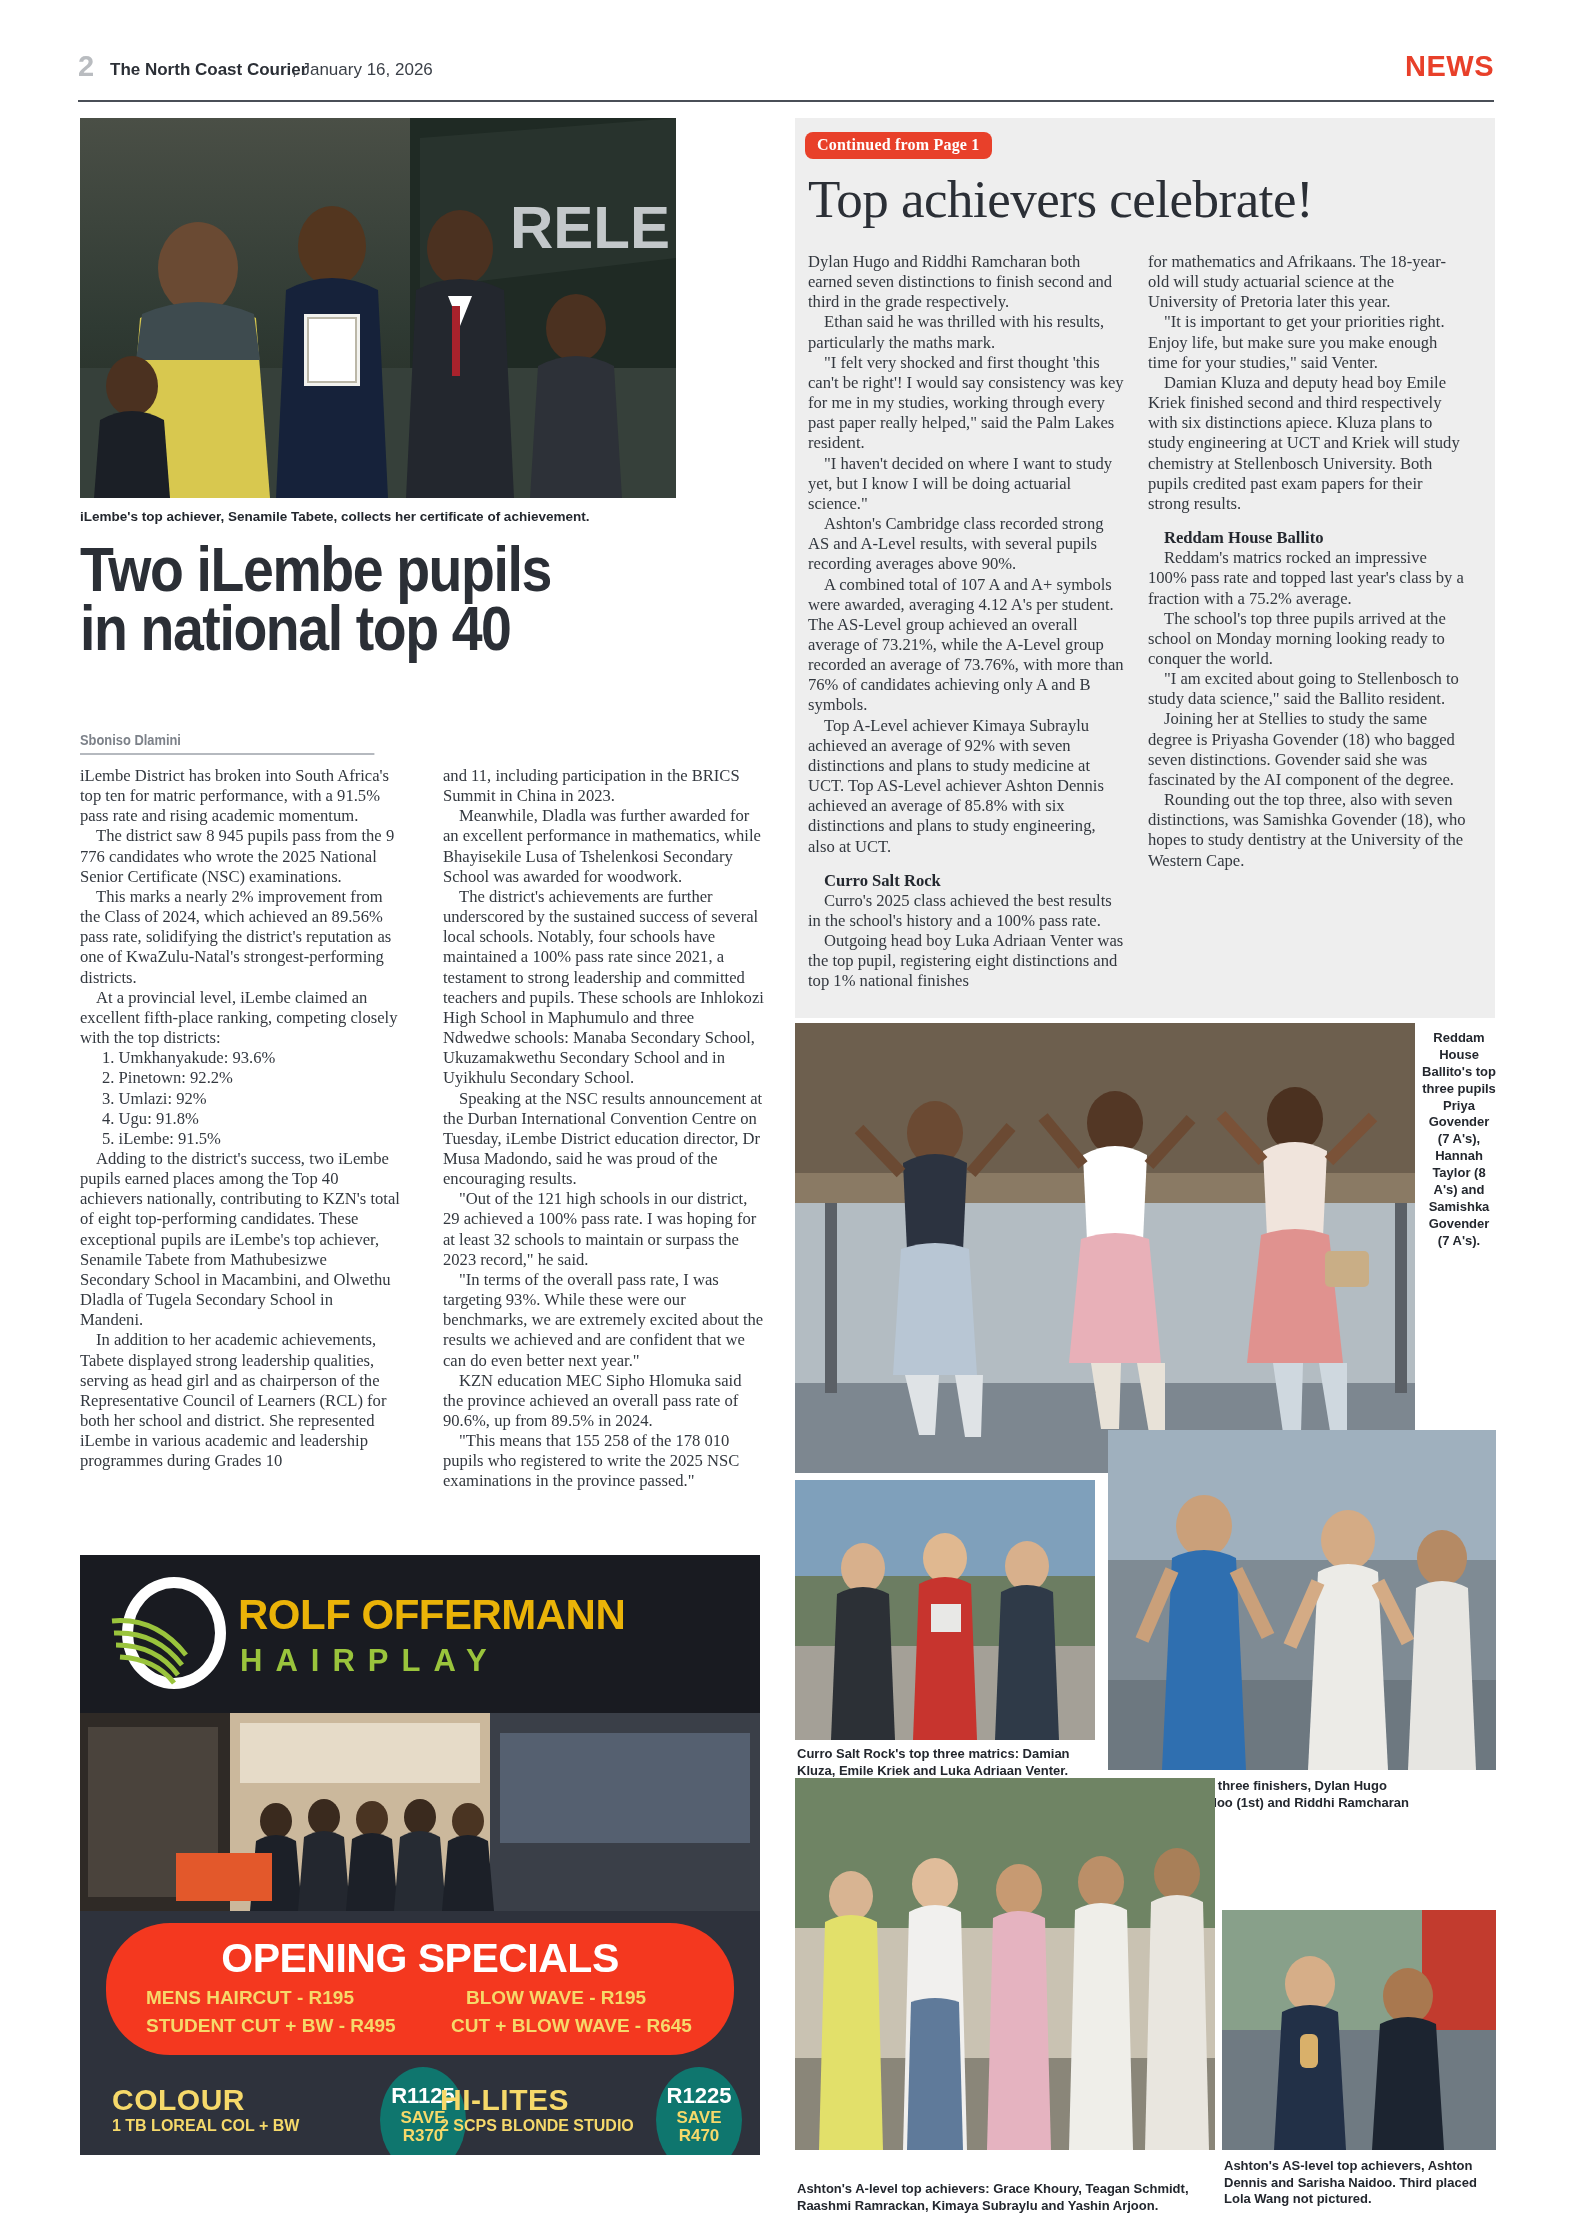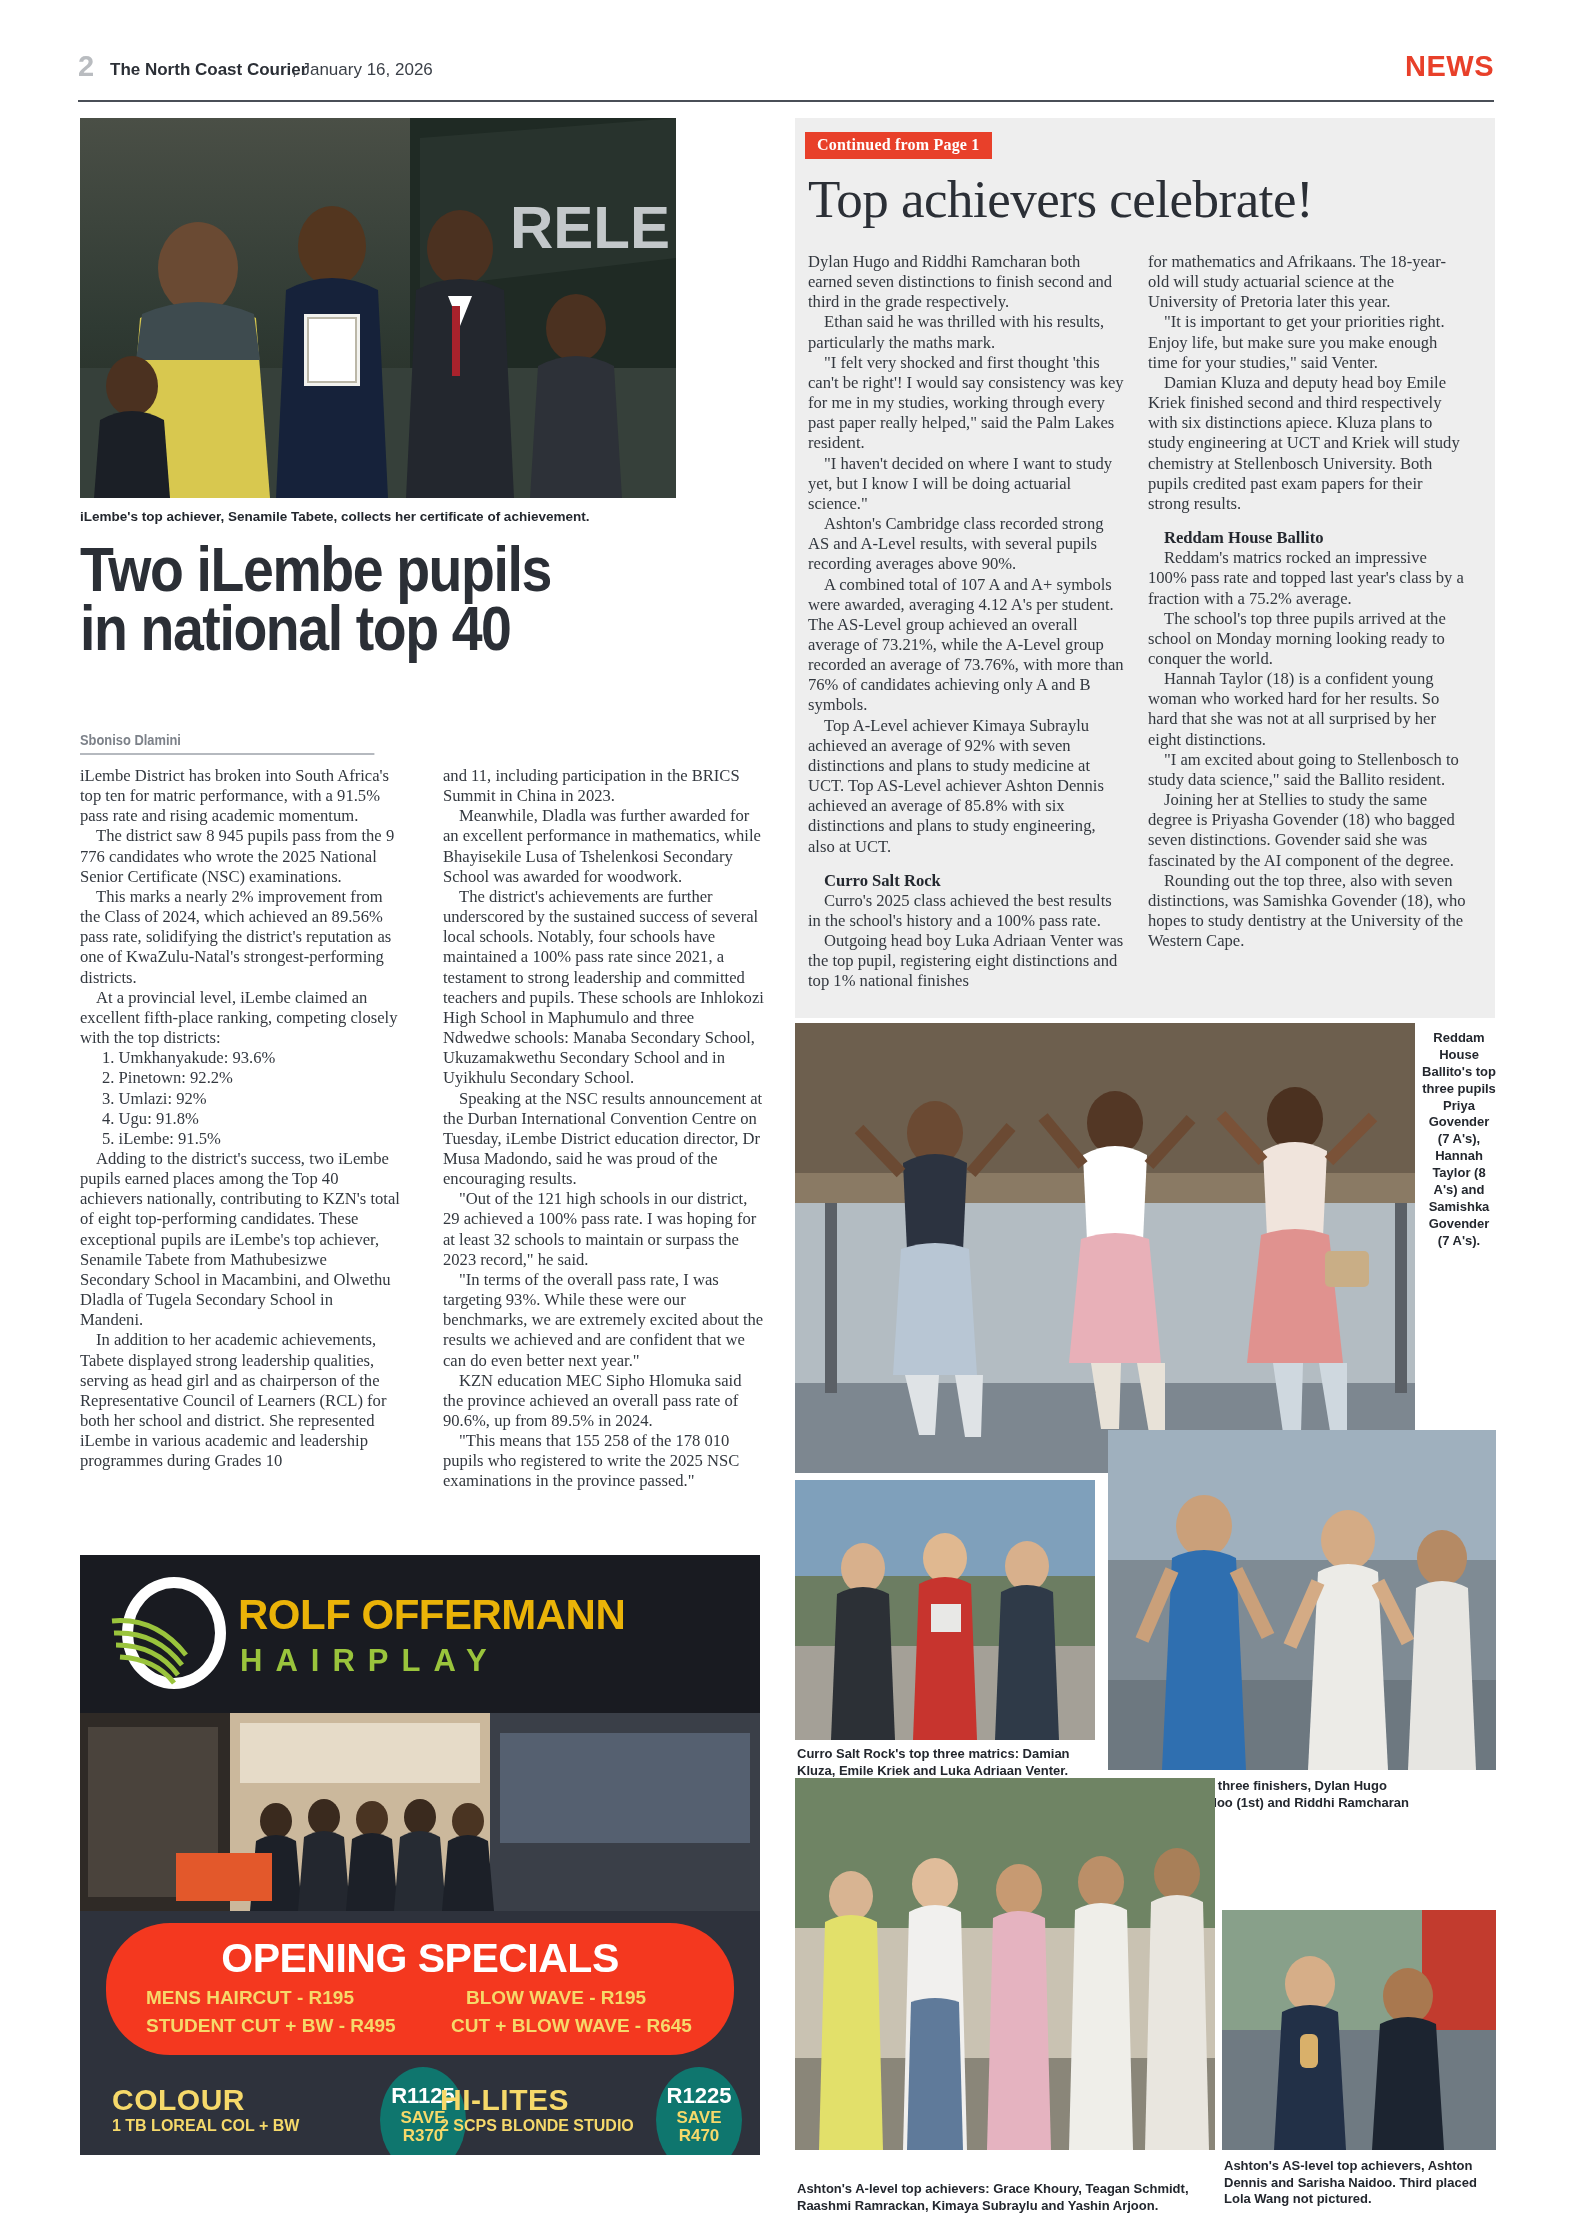--- a/index.html
+++ b/index.html
@@ -81,21 +81,21 @@
   
   .rightblock{
     position:absolute;left:795px;top:118px;width:700px;height:900px;
     background:#eeeeee;
   }
   .cont-flag{
     position:absolute;left:805px;top:132px;
     background:#e8402a;color:#ffffff;
     font-family:"Liberation Serif", serif;
     font-size:16px;font-weight:bold;
-    padding:4px 12px 5px 12px;letter-spacing:.2px;
+    padding:4px 12px 5px 12px;letter-spacing:.2px;border-radius:8px;
   }
   .cont-headline{
     position:absolute;left:808px;top:172px;width:690px;
     font-family:"Liberation Serif", serif;
     font-size:53px;font-weight:normal;color:#2b2f36;
     line-height:1.02;letter-spacing:-.5px;
   }
   #col3{left:808px;top:252px;width:318px;}
   #col4{left:1148px;top:252px;width:318px;}
 
@@ -292,21 +292,20 @@
     <p>Outgoing head boy Luka Adriaan Venter was the top pupil, registering eight distinctions and top 1% national finishes</p>
   </div>
 
   <div class="col" id="col4">
     <p class="noindent">for mathematics and Afrikaans. The 18-year-old will study actuarial science at the University of Pretoria later this year.</p>
     <p>"It is important to get your priorities right. Enjoy life, but make sure you make enough time for your studies," said Venter.</p>
     <p>Damian Kluza and deputy head boy Emile Kriek finished second and third respectively with six distinctions apiece. Kluza plans to study engineering at UCT and Kriek will study chemistry at Stellenbosch University. Both pupils credited past exam papers for their strong results.</p>
     <h4>Reddam House Ballito</h4>
     <p>Reddam's matrics rocked an impressive 100% pass rate and topped last year's class by a fraction with a 75.2% average.</p>
     <p>The school's top three pupils arrived at the school on Monday morning looking ready to conquer the world.</p>
-    <p>Hannah Taylor (18) is a confident young woman who worked hard for her results. So hard that she was not at all surprised by her eight distinctions.</p>
     <p>"I am excited about going to Stellenbosch to study data science," said the Ballito resident.</p>
     <p>Joining her at Stellies to study the same degree is Priyasha Govender (18) who bagged seven distinctions. Govender said she was fascinated by the AI component of the degree.</p>
     <p>Rounding out the top three, also with seven distinctions, was Samishka Govender (18), who hopes to study dentistry at the University of the Western Cape.</p>
   </div>
 
   <div class="advert">
     <div class="ad-logo-row">
       <div class="ad-o"></div>
       <svg class="ad-swoosh" viewBox="0 0 120 100">
         <path d="M10 34 q44 -4 74 34" stroke="#9ac43c" stroke-width="5" fill="none"></path>

